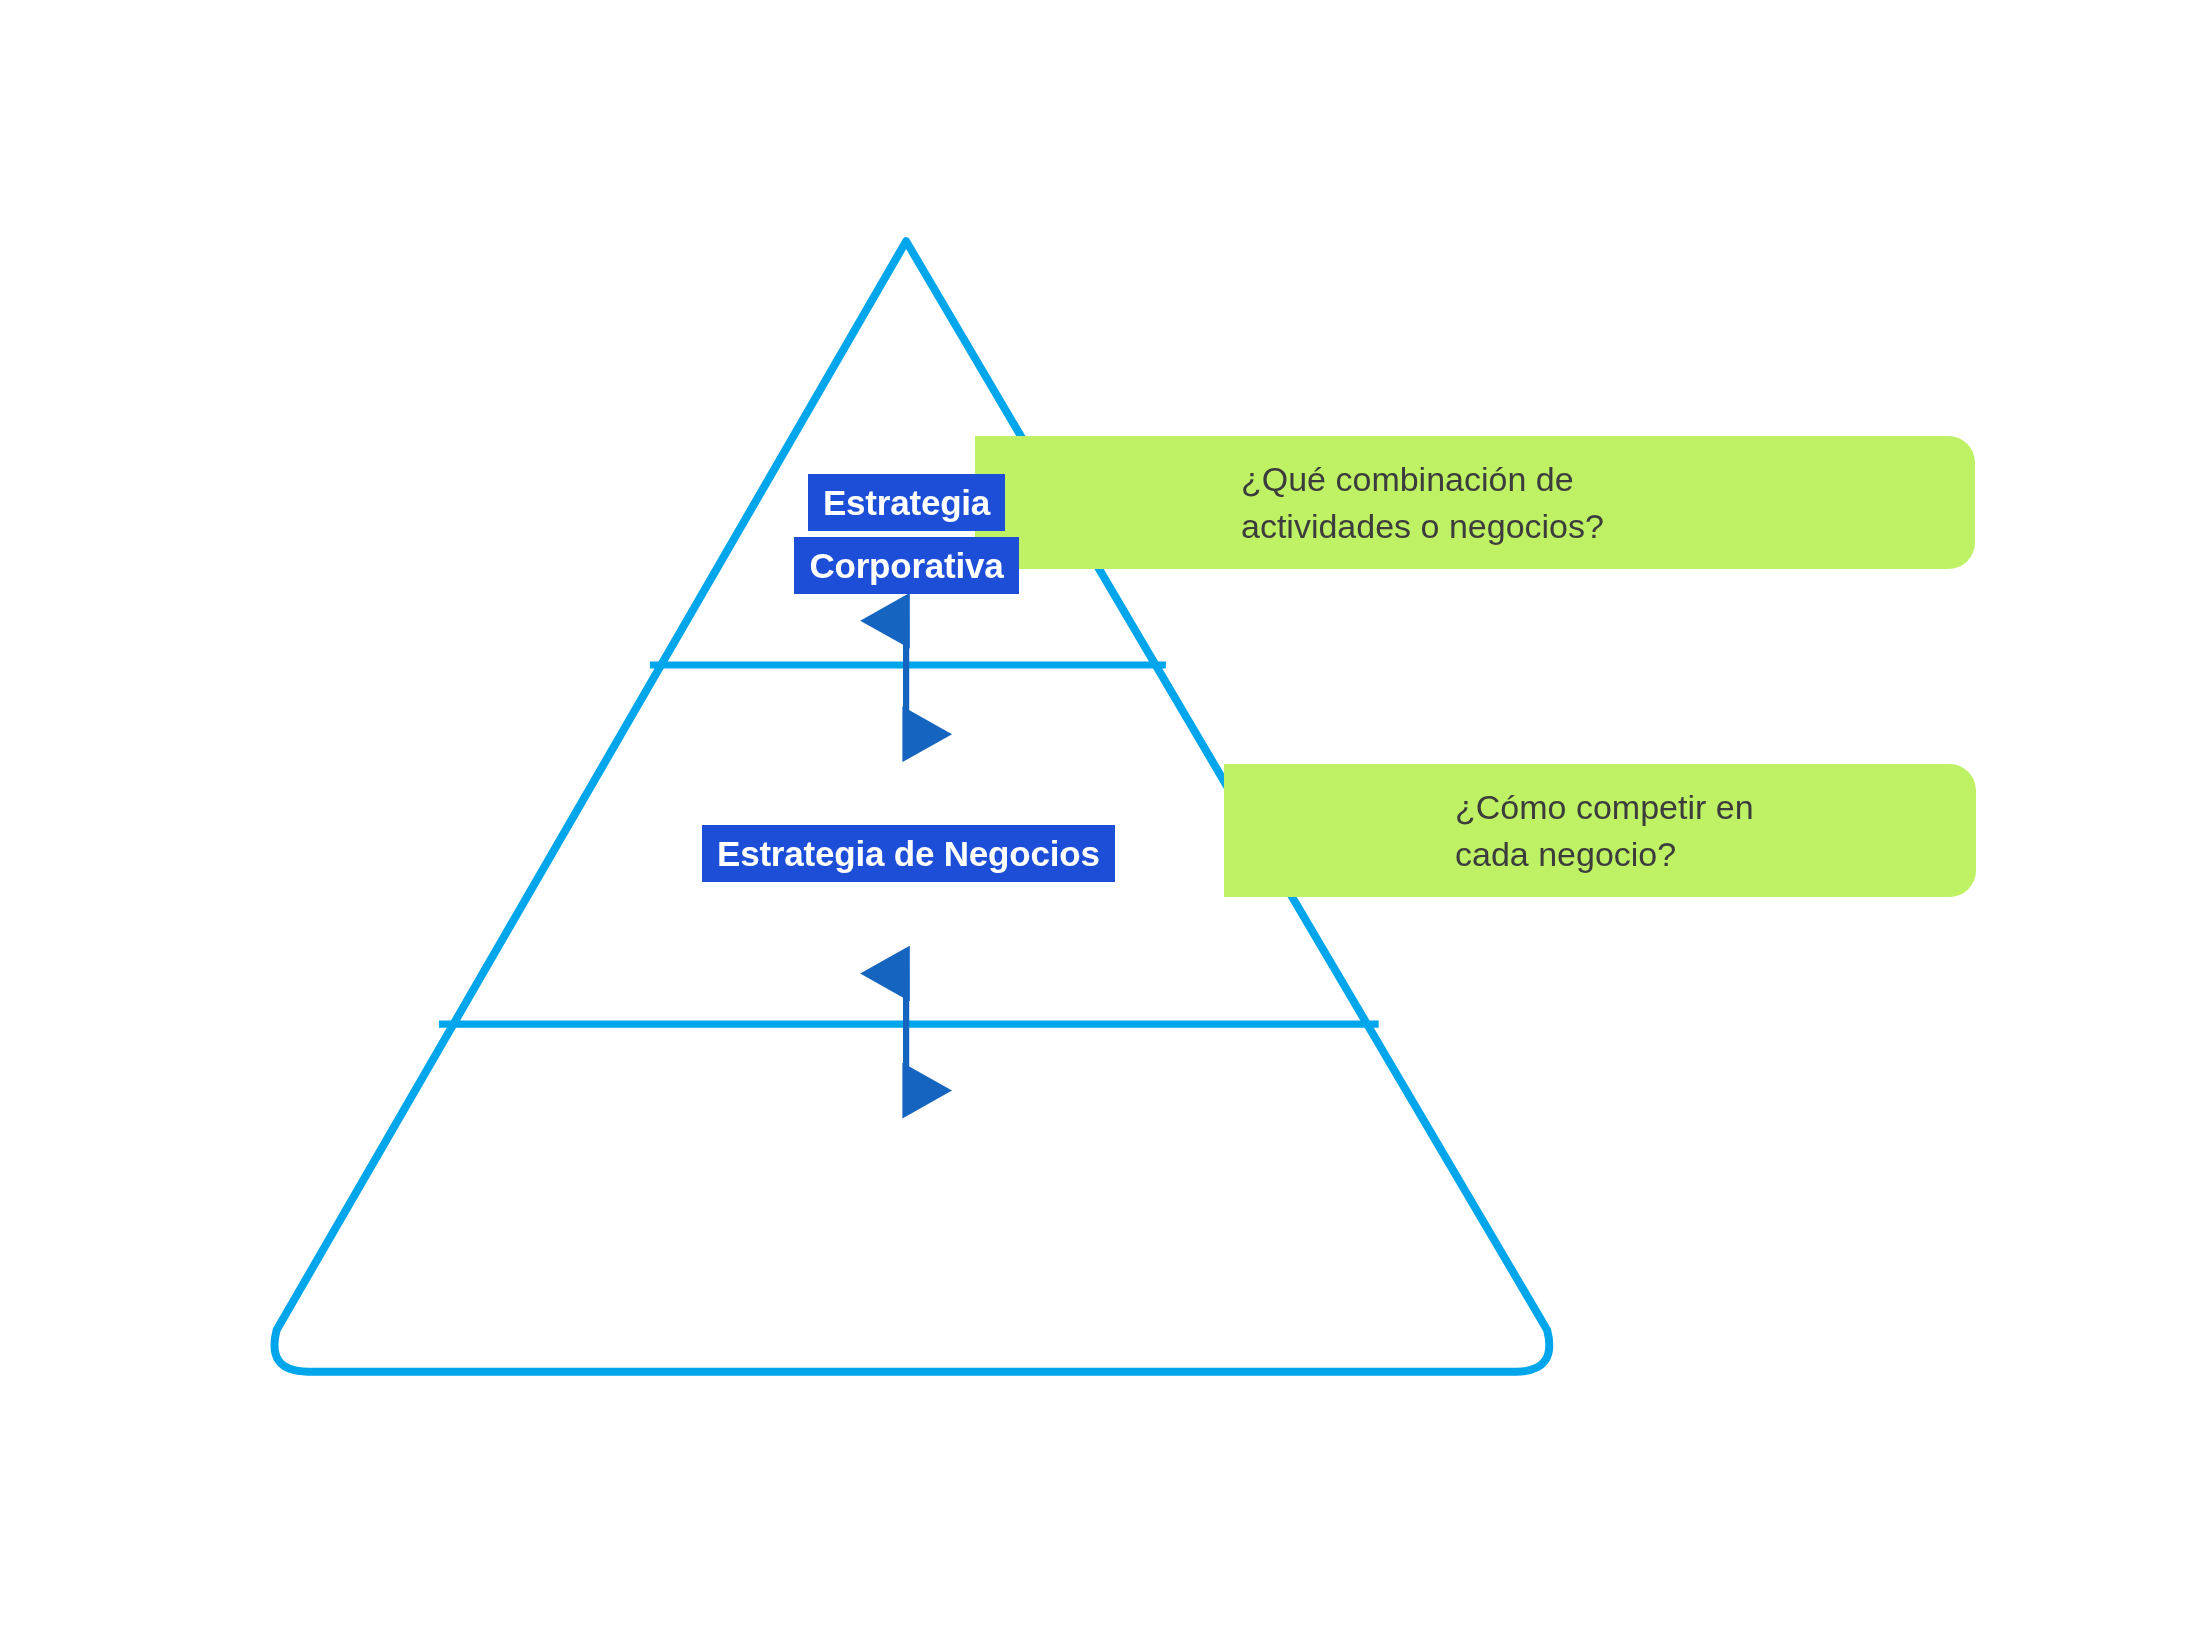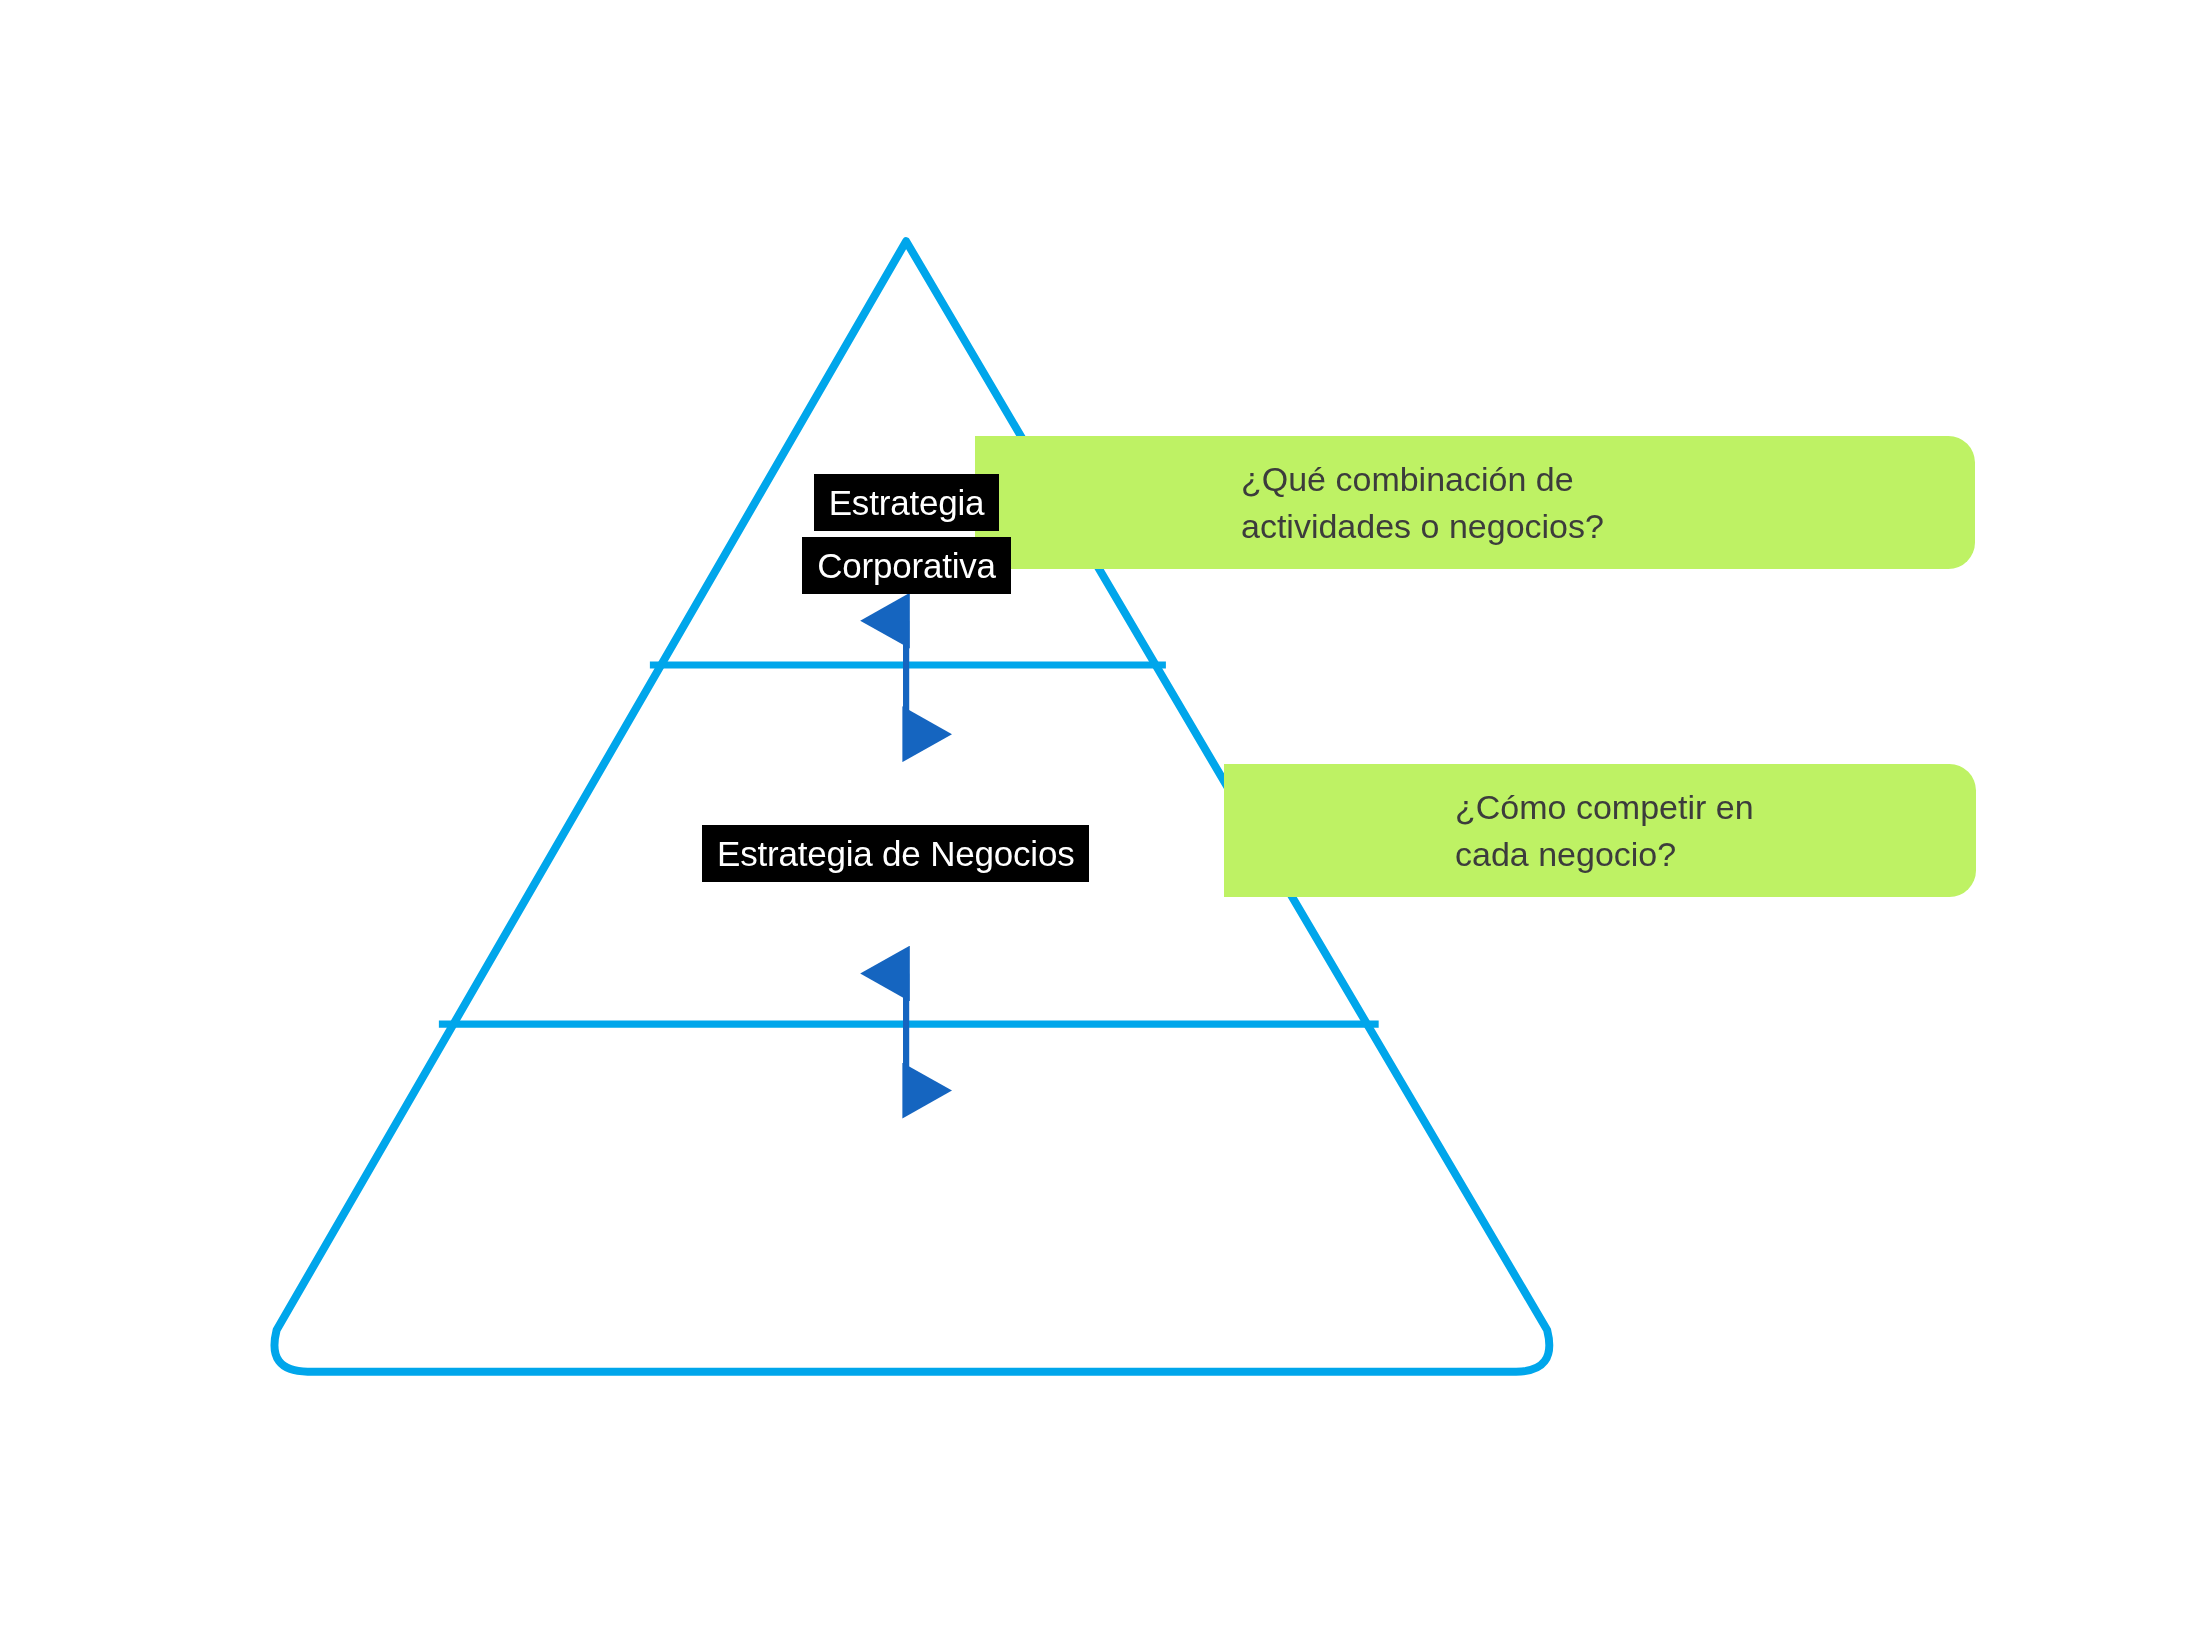--- a/index.html
+++ b/index.html
@@ -23,22 +23,22 @@
     top: 0;
     width: 2205px;
     height: 1651px;
   }
 
   
   .level-label {
     position: absolute;
     display: block;
     color: #ffffff;
-    font-weight: normal;
-    background: #000000;
+    font-weight: bold;
+    background: #1d4ed8;
     white-space: nowrap;
     line-height: 1.0;
     letter-spacing: -0.2px;
   }
   .label-stack {
     position: absolute;
     display: flex;
     flex-direction: column;
     align-items: center;
   }

